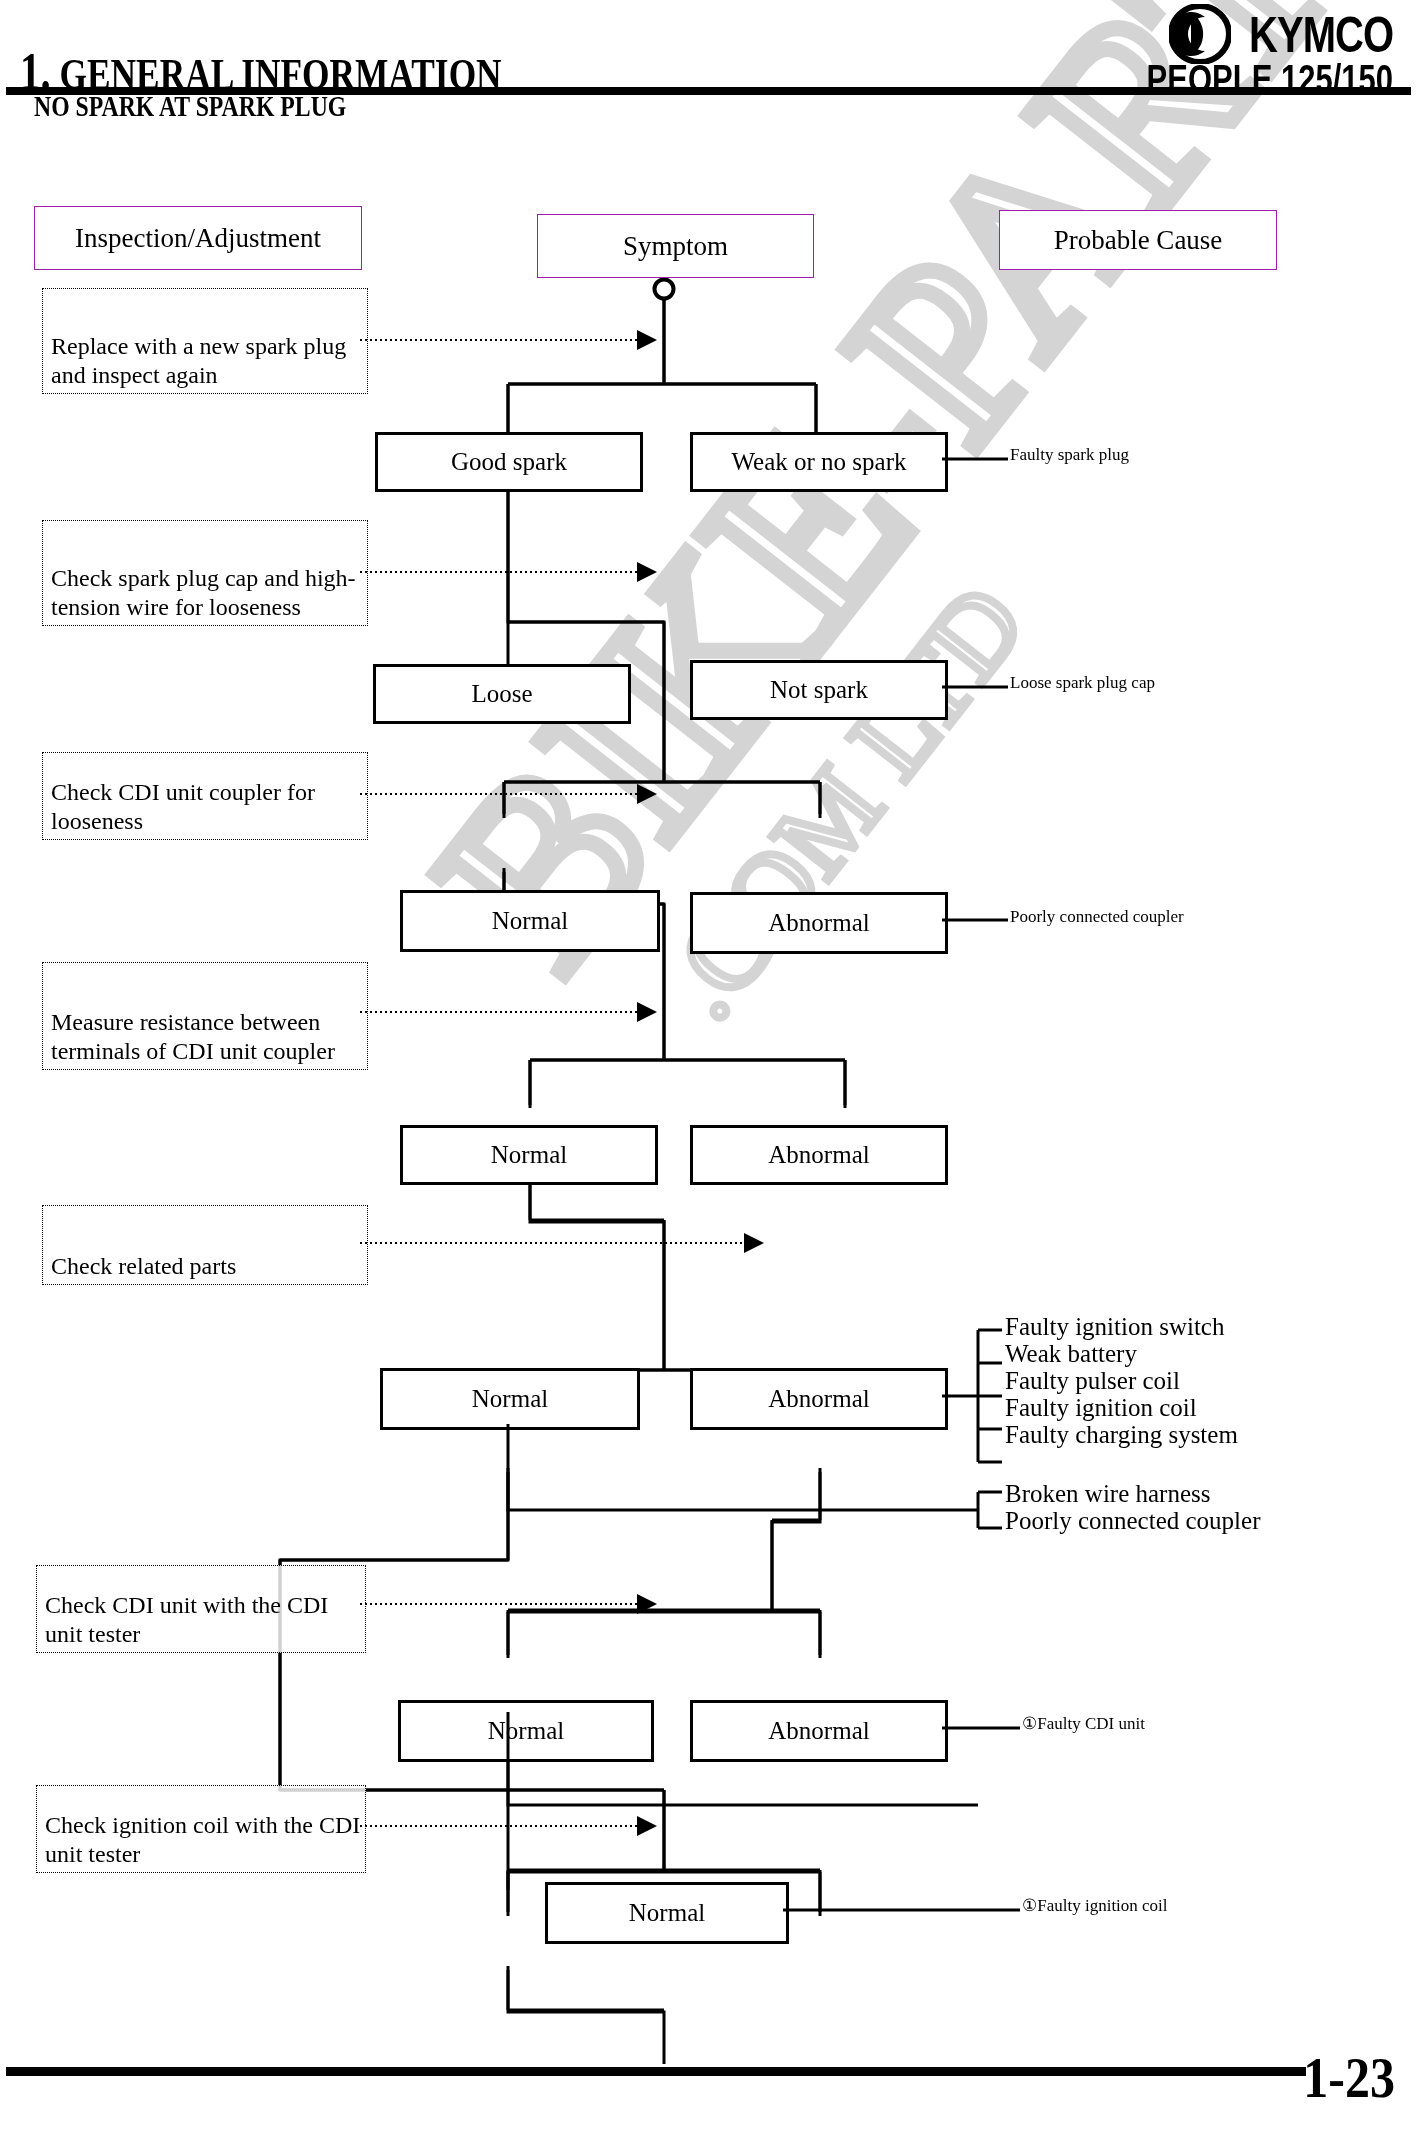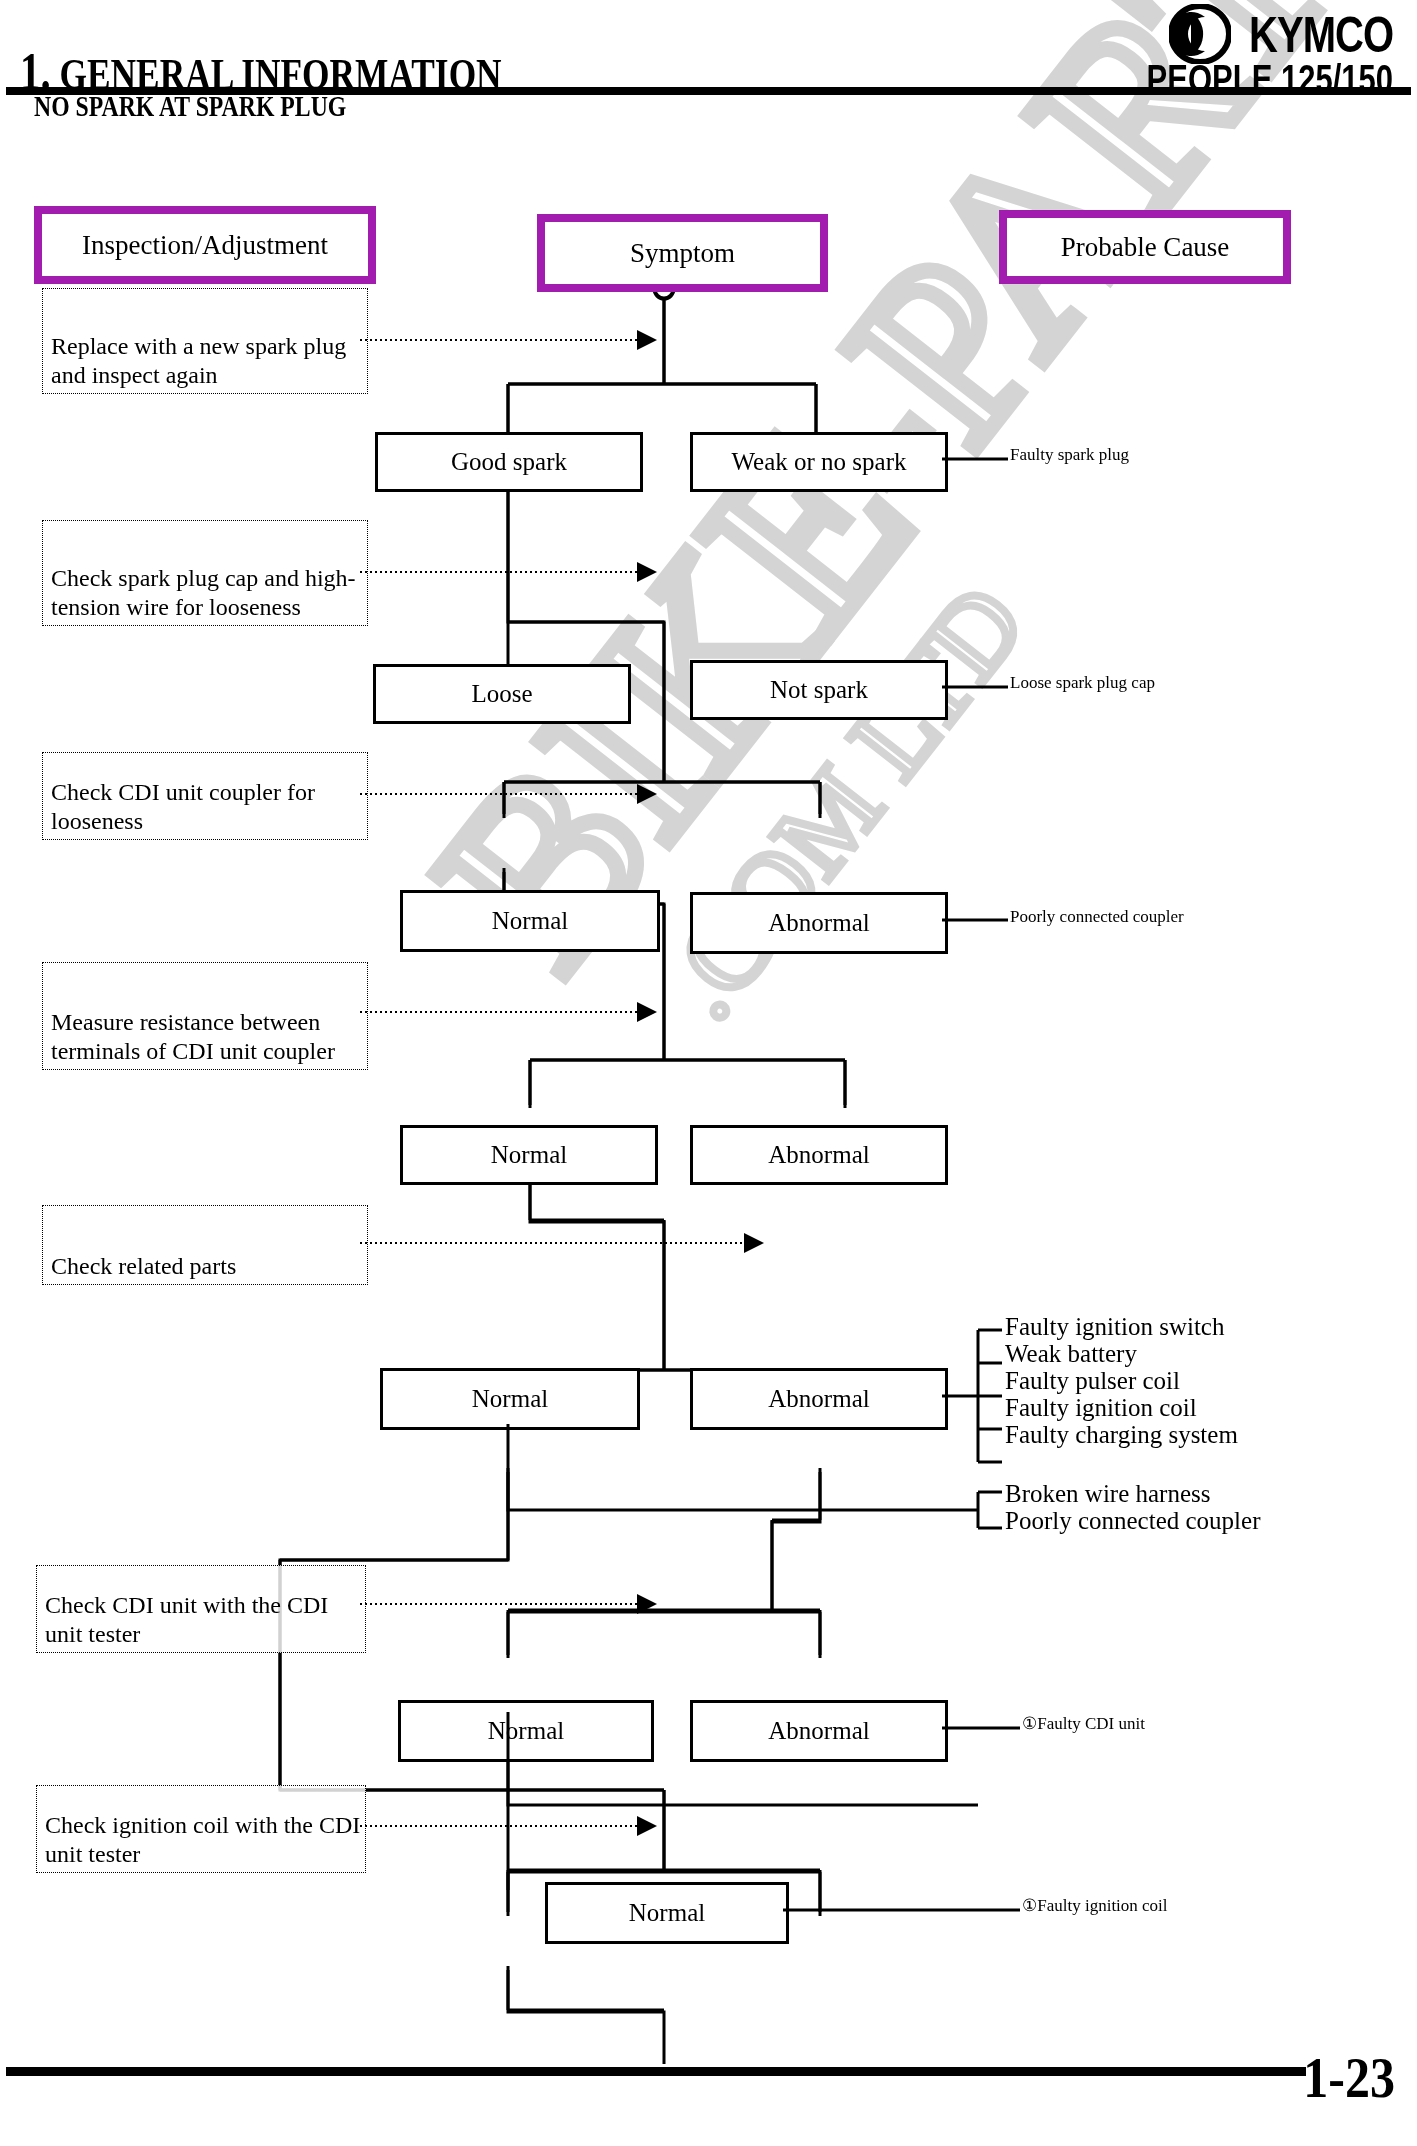--- a/index.html
+++ b/index.html
@@ -51,21 +51,21 @@
   }
   .page-num{
     position:absolute;right:22px;bottom:40px;z-index:3;
     font-weight:bold;font-size:50px;line-height:1;
     transform:scaleY(1.12);transform-origin:right bottom;
   }
 
   
   .diagram{position:absolute;left:0;top:0;width:1417px;height:2146px;z-index:2;}
   .hdr-box{
-    position:absolute;border:8px solid #a21caf;background:#fff;
+    position:absolute;border:1px solid #a21caf;background:#fff;
     display:flex;align-items:center;justify-content:center;
     font-size:27px;white-space:nowrap;
   }
   .insp-box{
     position:absolute;border:1px dotted #000;background:rgba(255,255,255,0.82);
     display:flex;align-items:flex-end;
     padding:4px 0 4px 8px;font-size:24px;line-height:1.18;
   }
   .node-box{
     position:absolute;border:3px solid #000;background:#fff;

